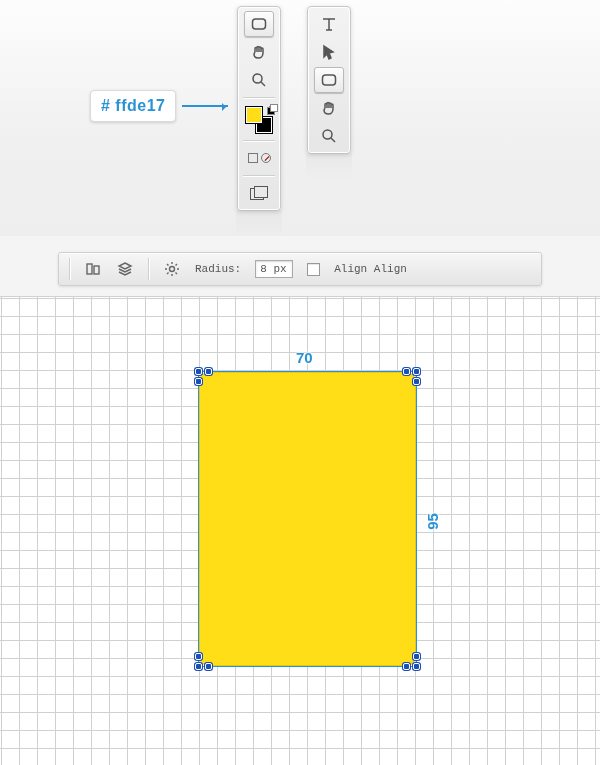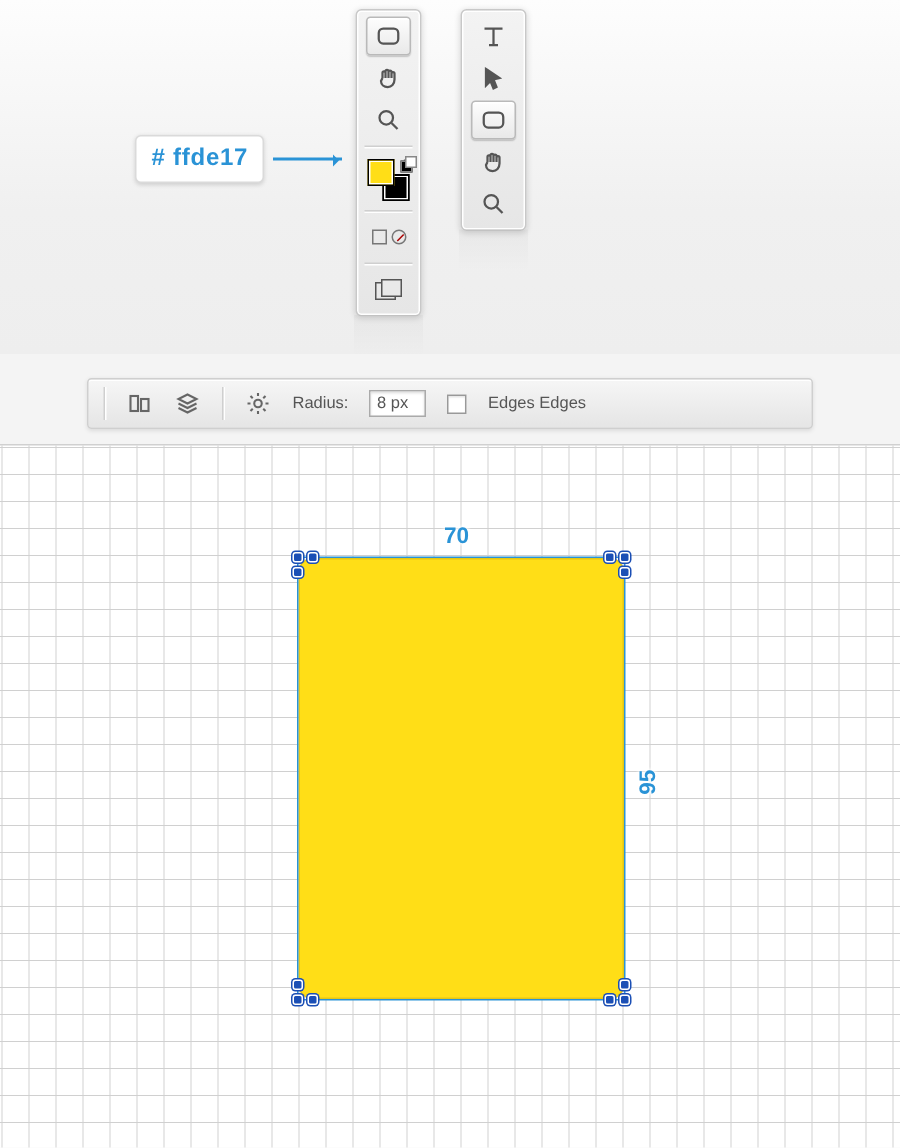--- a/index.html
+++ b/index.html
@@ -118,20 +118,21 @@
   .options-bar{
     position:absolute; left:58px; top:252px;
     width:484px; height:34px;
     background: linear-gradient(#f6f6f6,#e5e5e5);
     border:1px solid #cfcfcf;
     border-radius:3px;
     box-shadow: inset 0 1px 0 #fff, 0 1px 3px rgba(0,0,0,.1);
     display:flex; align-items:center;
     padding:0 10px;
     gap:14px;
+    font-family:Liberation Mono, monospace;
   }
   .opt-icon{ width:18px;height:18px; display:flex;align-items:center;justify-content:center; }
   .opt-icon svg{width:16px;height:16px;stroke:#666;fill:none;stroke-width:1.4;}
   .vline{ width:1px; height:22px; background:#cfcfcf; box-shadow:1px 0 0 #fff; }
   .radius-label{ color:#555; }
   .radius-input{
     width:38px; height:18px;
     background:#fff;
     border:1px solid #aaa;
     box-shadow: inset 0 1px 2px rgba(0,0,0,.15);
@@ -293,21 +294,21 @@
       <svg viewBox="0 0 16 16">
           <circle cx="8" cy="8" r="2.5"></circle>
           <path d="M8 1v2M8 13v2M1 8h2M13 8h2M3 3l1.5 1.5M11.5 11.5L13 13M13 3l-1.5 1.5M4.5 11.5L3 13"></path>
         </svg>
     </div>
     <span class="radius-label">Radius:</span>
     <div class="radius-input">
       <span>8 px</span>
     </div>
     <div class="checkbox"></div>
-    <span>Edges Edges</span>
+    <span>Align Align</span>
   </div>
 
 </div>
 
 <div class="canvas-area">
 
   <div class="shape-rect" style="background: rgb(255, 222, 23);"></div>
 
   <div class="sel-outline">
     <div class="handle h-tl"></div>

